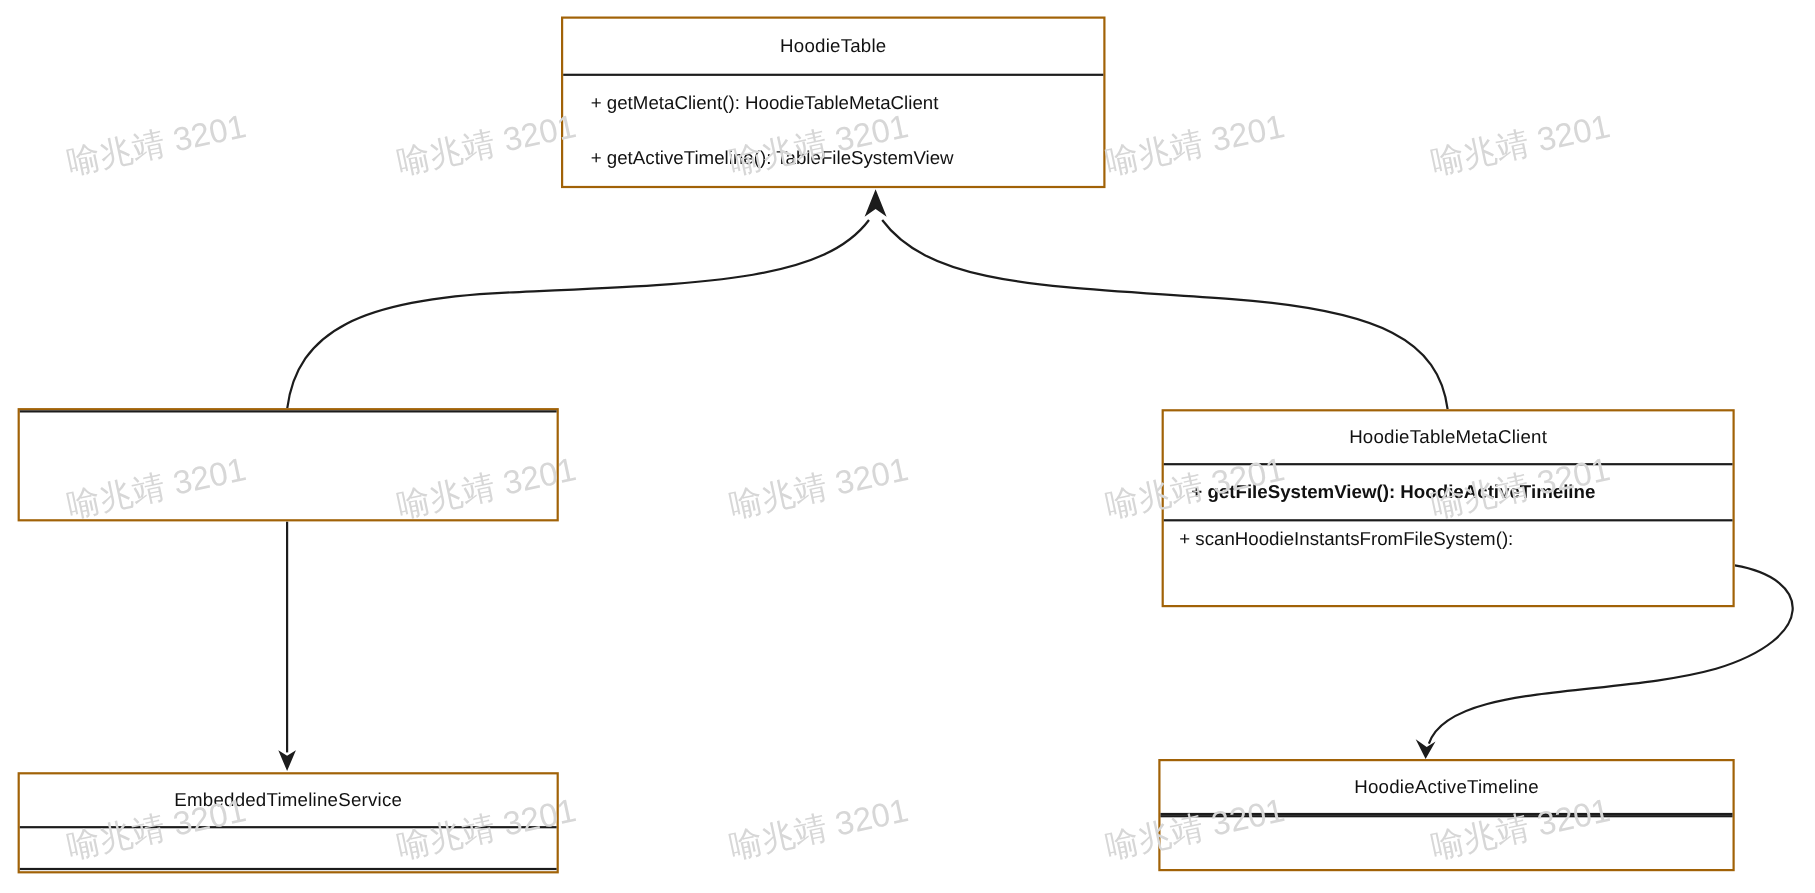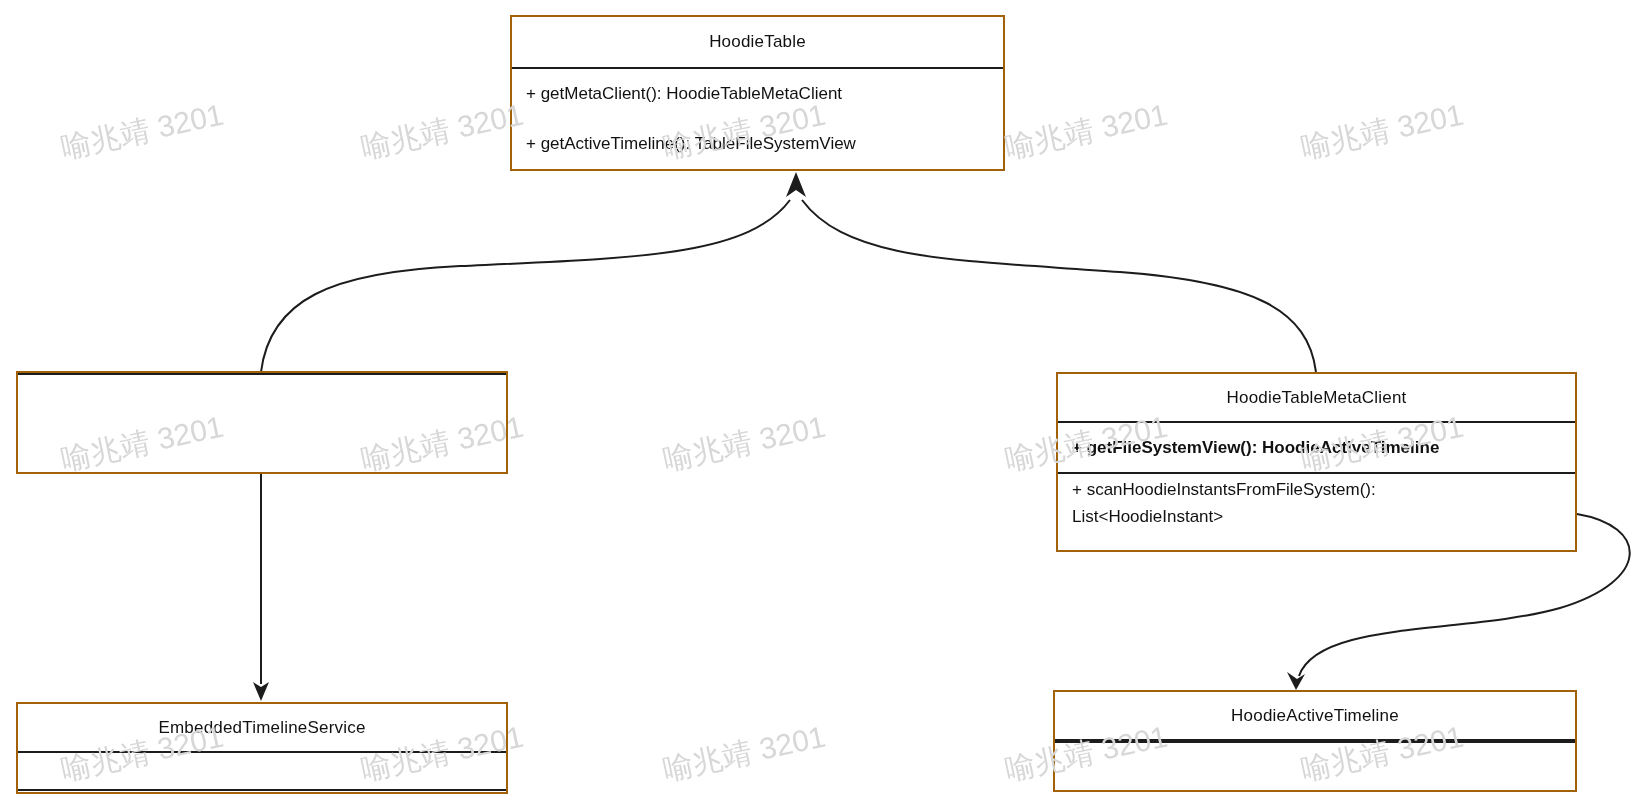--- a/index.html
+++ b/index.html
@@ -17,21 +17,21 @@
   }
   .uml-title {
     display:flex; align-items:center; justify-content:center;
     font-size:17px; letter-spacing:0.2px;
     border-bottom:2px solid #1c1c1c; flex:0 0 auto;
   }
   .uml-strip { flex:0 0 auto; height:2px; border-bottom:2px solid #1c1c1c; }
   .uml-body { flex:1 1 auto; }
   .uml-method {
     font-size:17px; display:flex; align-items:center;
-    padding:0 14px; flex:0 0 auto; white-space:nowrap;
+    padding:0 25px; flex:0 0 auto; white-space:nowrap;
   }
   .uml-method.bordered { border-bottom:2px solid #1c1c1c; }
   .uml-method-multiline {
     font-size:17px; line-height:27px; padding:2px 14px 0 14px; flex:1 1 auto;
   }
   .wm-layer { position:absolute; left:0; top:0; width:1650px; height:812px;
     z-index:5; pointer-events:none; }
   .wm {
     position:absolute; font-size:30px; color:#d7d7d7;
     transform:rotate(-12deg); transform-origin:left bottom;
@@ -66,21 +66,20 @@
 <div class="class-box" style="left:16px; top:371px; width:492px; height:103px;">
   <div class="uml-strip"></div>
   <div class="uml-body"></div>
 </div>
 
 <div class="class-box" style="left:1056px; top:372px; width:521px; height:180px;">
   <div class="uml-title" style="height:49px;">HoodieTableMetaClient</div>
   <div class="uml-method bordered" style="height:51px; font-weight:bold;">+ getFileSystemView(): HoodieActiveTimeline</div>
   <div class="uml-method-multiline">
     <div>+ scanHoodieInstantsFromFileSystem():</div>
-    <div>List&lt;HoodieInstant&gt;</div>
   </div>
 </div>
 
 <div class="class-box" style="left:16px; top:702px; width:492px; height:92px;gap:36px;">
   <div class="uml-title" style="height:49px;">EmbeddedTimelineService</div>
   <div class="uml-strip"></div>
   <div class="uml-body"></div>
 </div>
 
 <div class="class-box" style="left:1053px; top:690px; width:524px; height:102px;">

